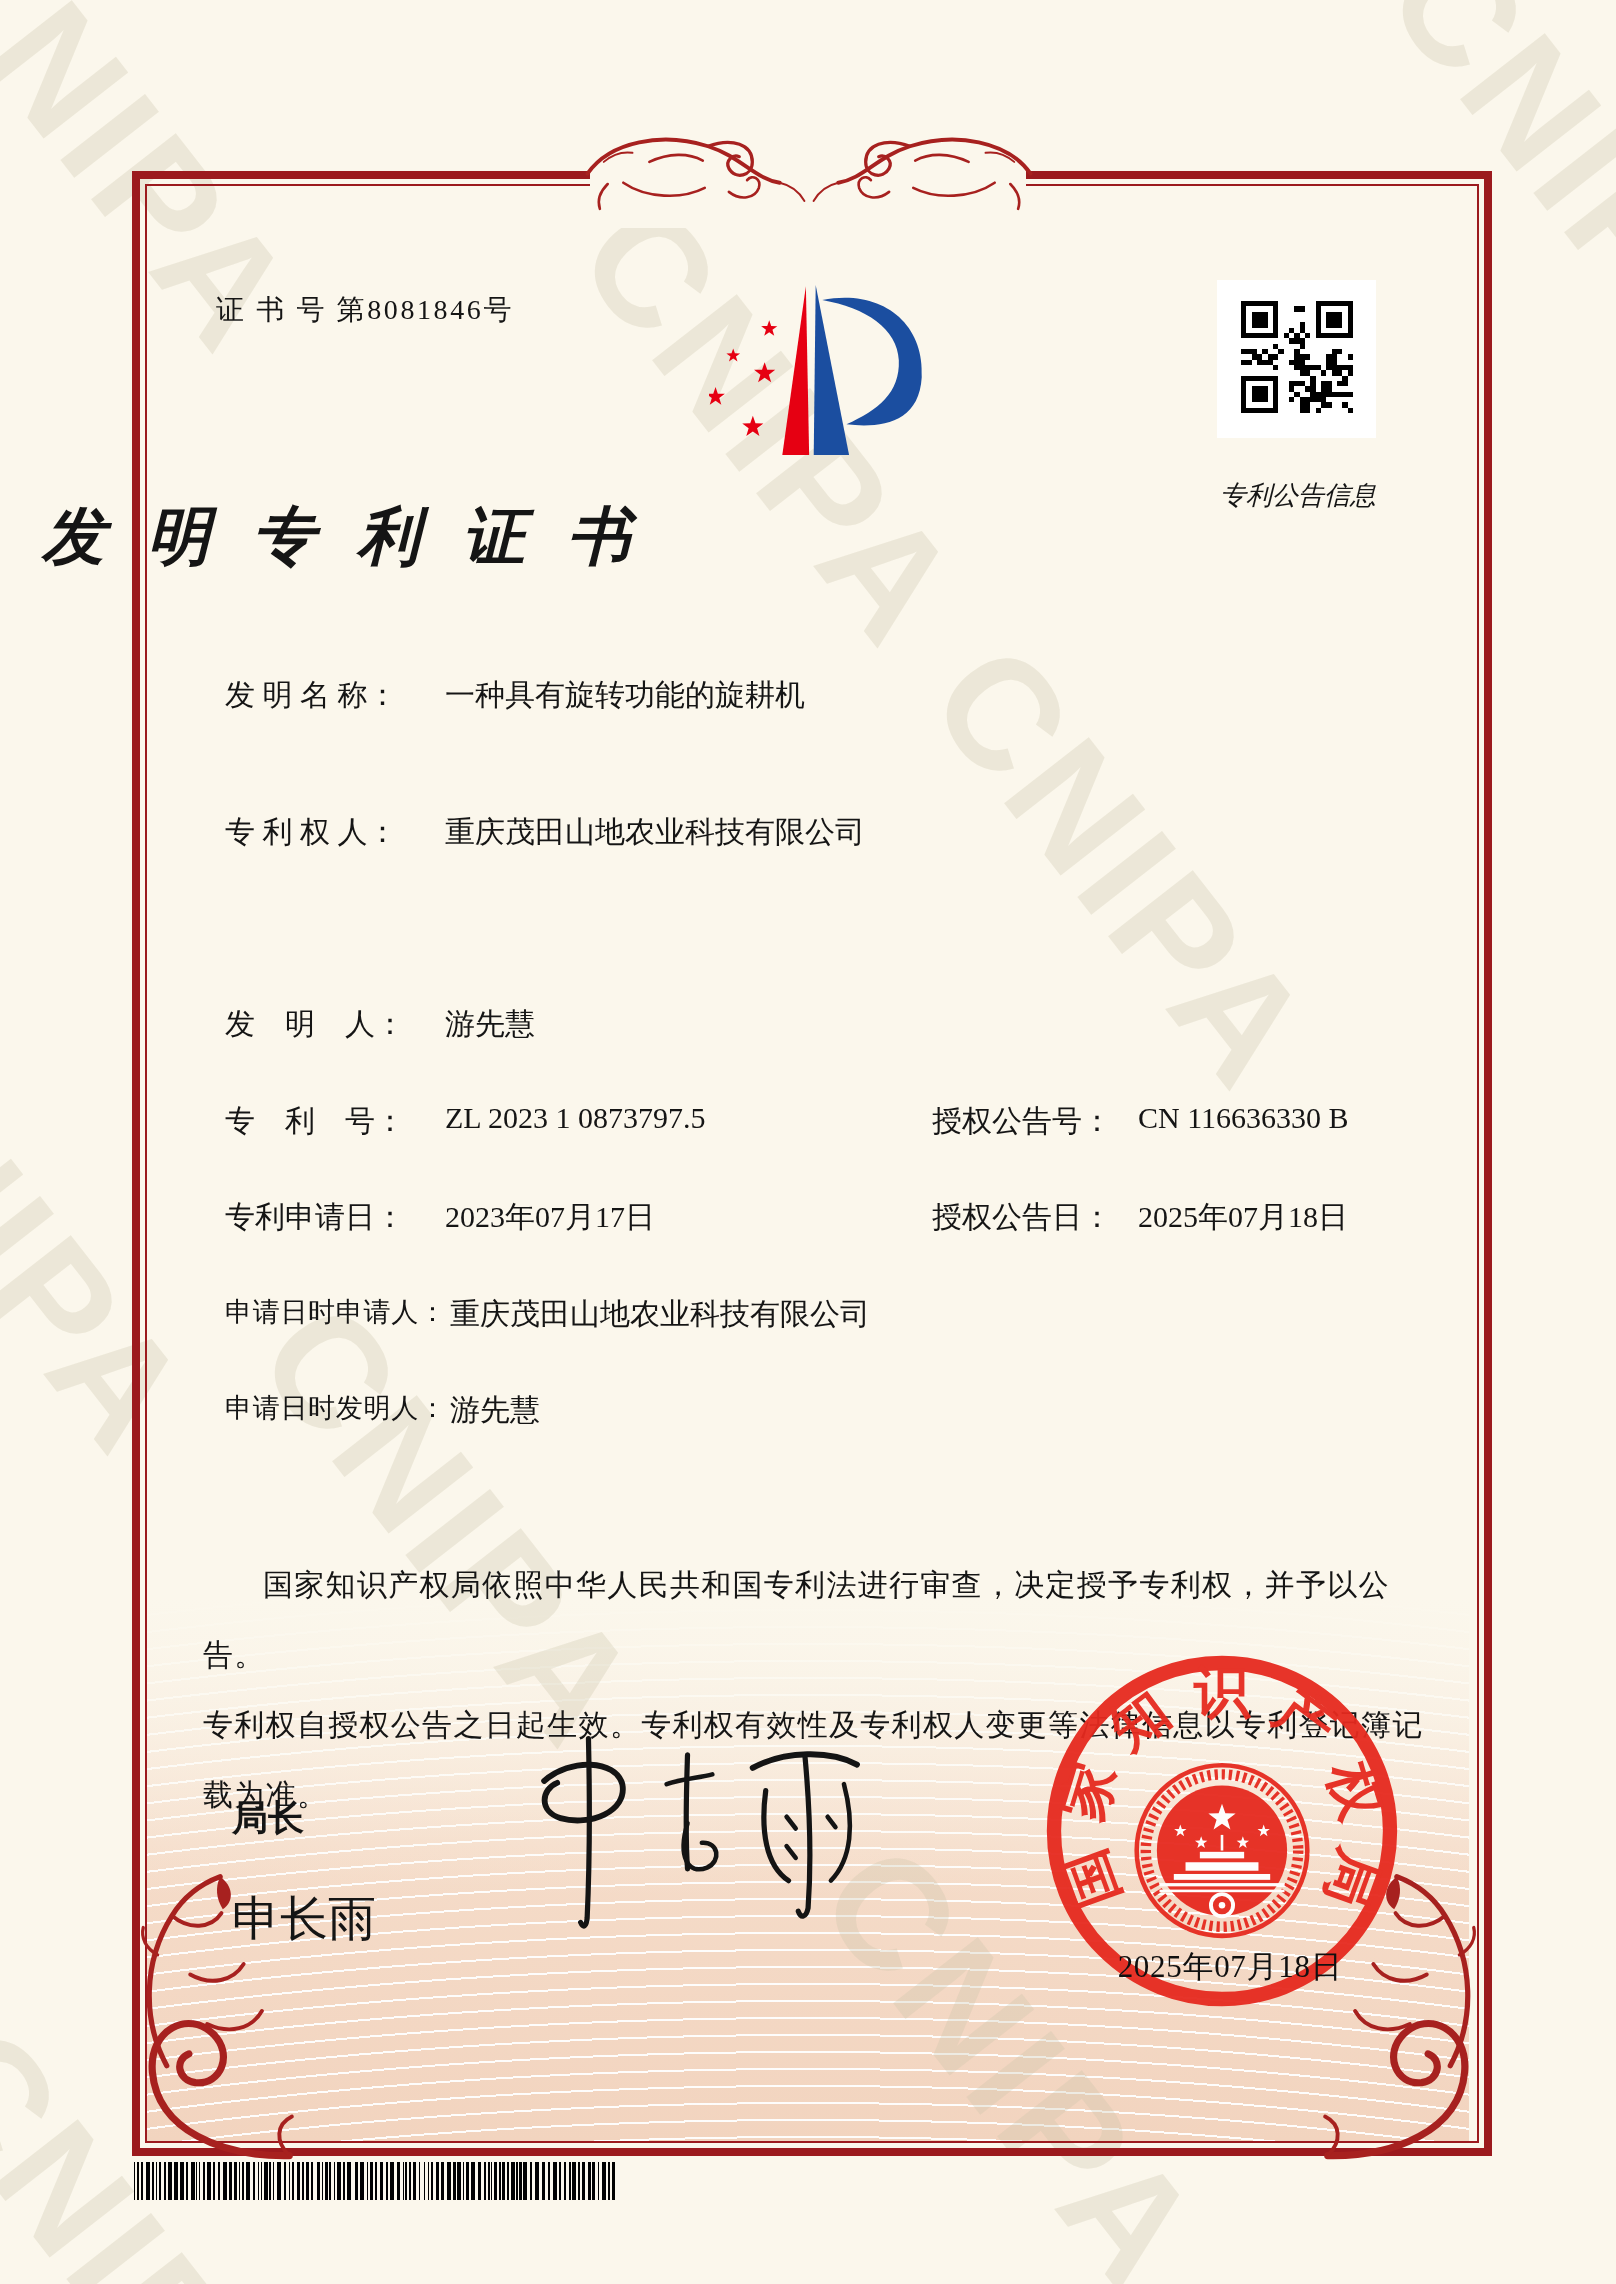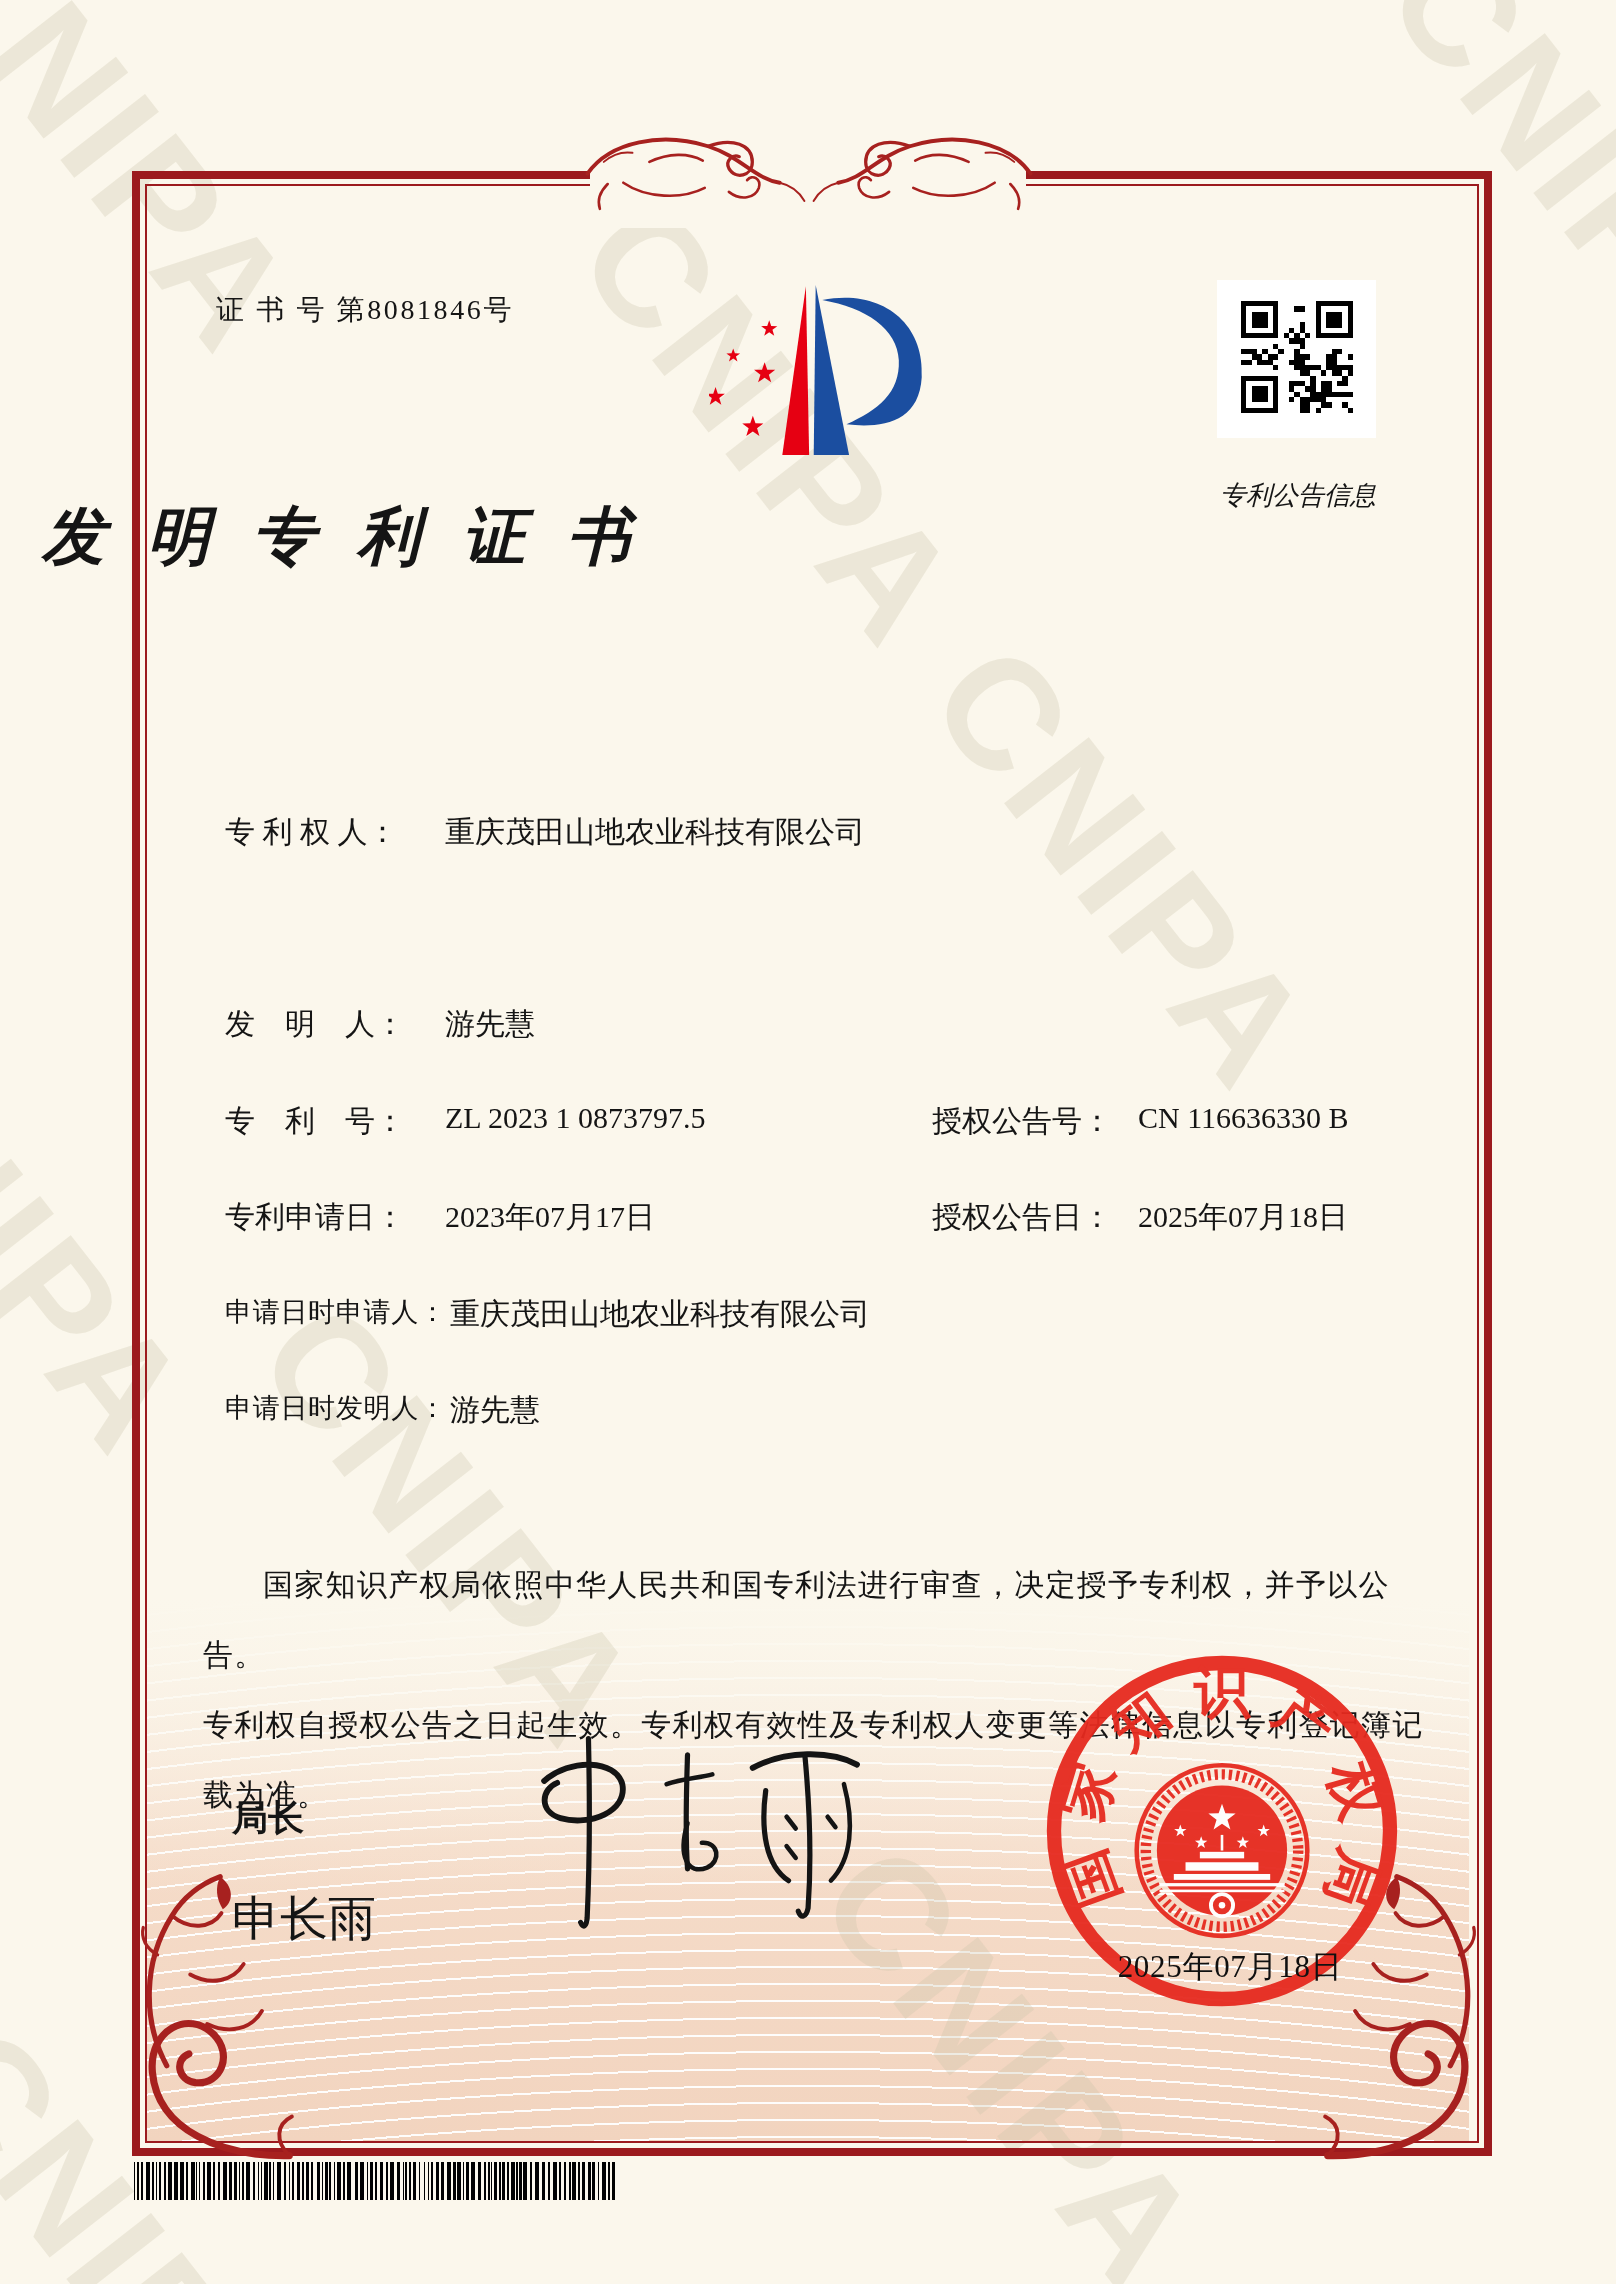--- a/index.html
+++ b/index.html
@@ -352,20 +352,24 @@
         <rect x="11" y="20" width="1" height="1" fill="#000"></rect>
         <rect x="12" y="20" width="1" height="1" fill="#000"></rect>
         <rect x="14" y="20" width="1" height="1" fill="#000"></rect>
         <rect x="20" y="20" width="1" height="1" fill="#000"></rect>
       </svg>
   </div>
   <div class="qr-label">专利公告信息</div>
 
   <div class="title">发明专利证书</div>
 
+  <div class="lrow" style="top:675px">
+    <span class="flabel">发 明 名 称：</span>
+    <span class="fvalue">一种具有旋转功能的旋耕机</span>
+  </div>
   <div class="lrow" style="top:812px">
     <span class="flabel">专 利 权 人：</span>
     <span class="fvalue">重庆茂田山地农业科技有限公司</span>
   </div>
   <div class="lrow" style="top:1004px">
     <span class="flabel">发　明　人：</span>
     <span class="fvalue">游先慧</span>
   </div>
   <div class="lrow" style="top:1101px">
     <span class="flabel">专　利　号：</span>

